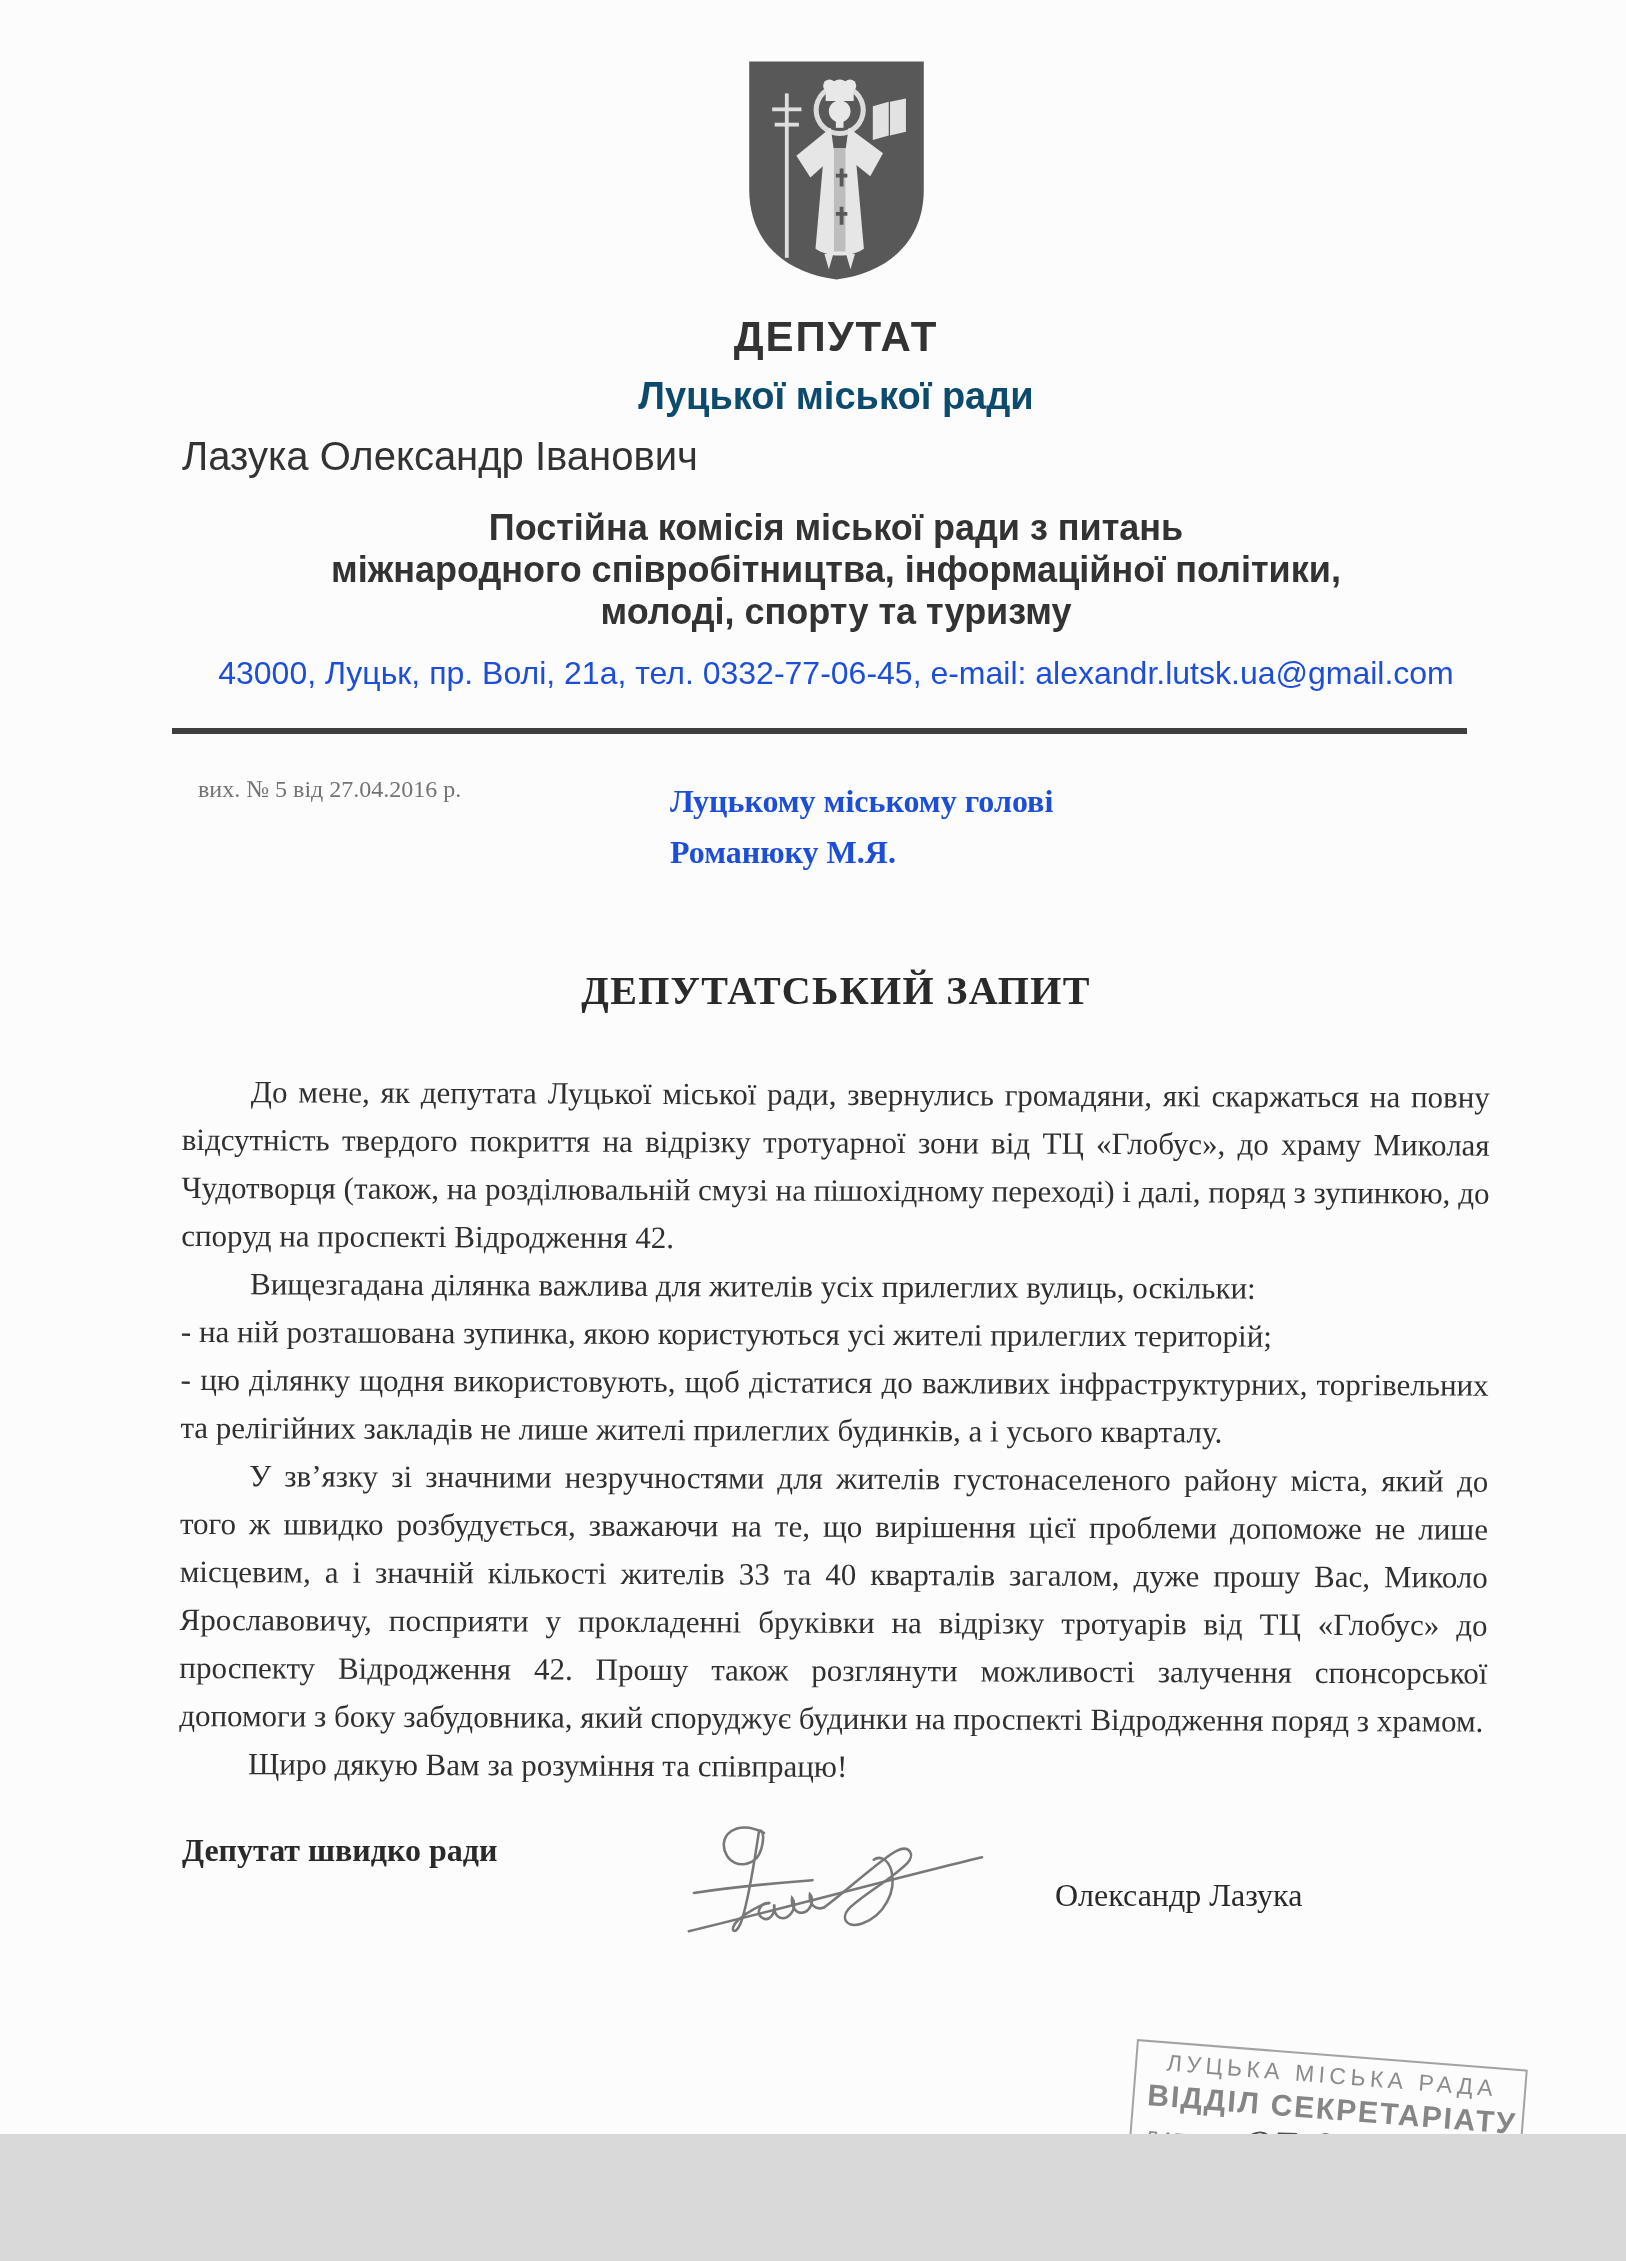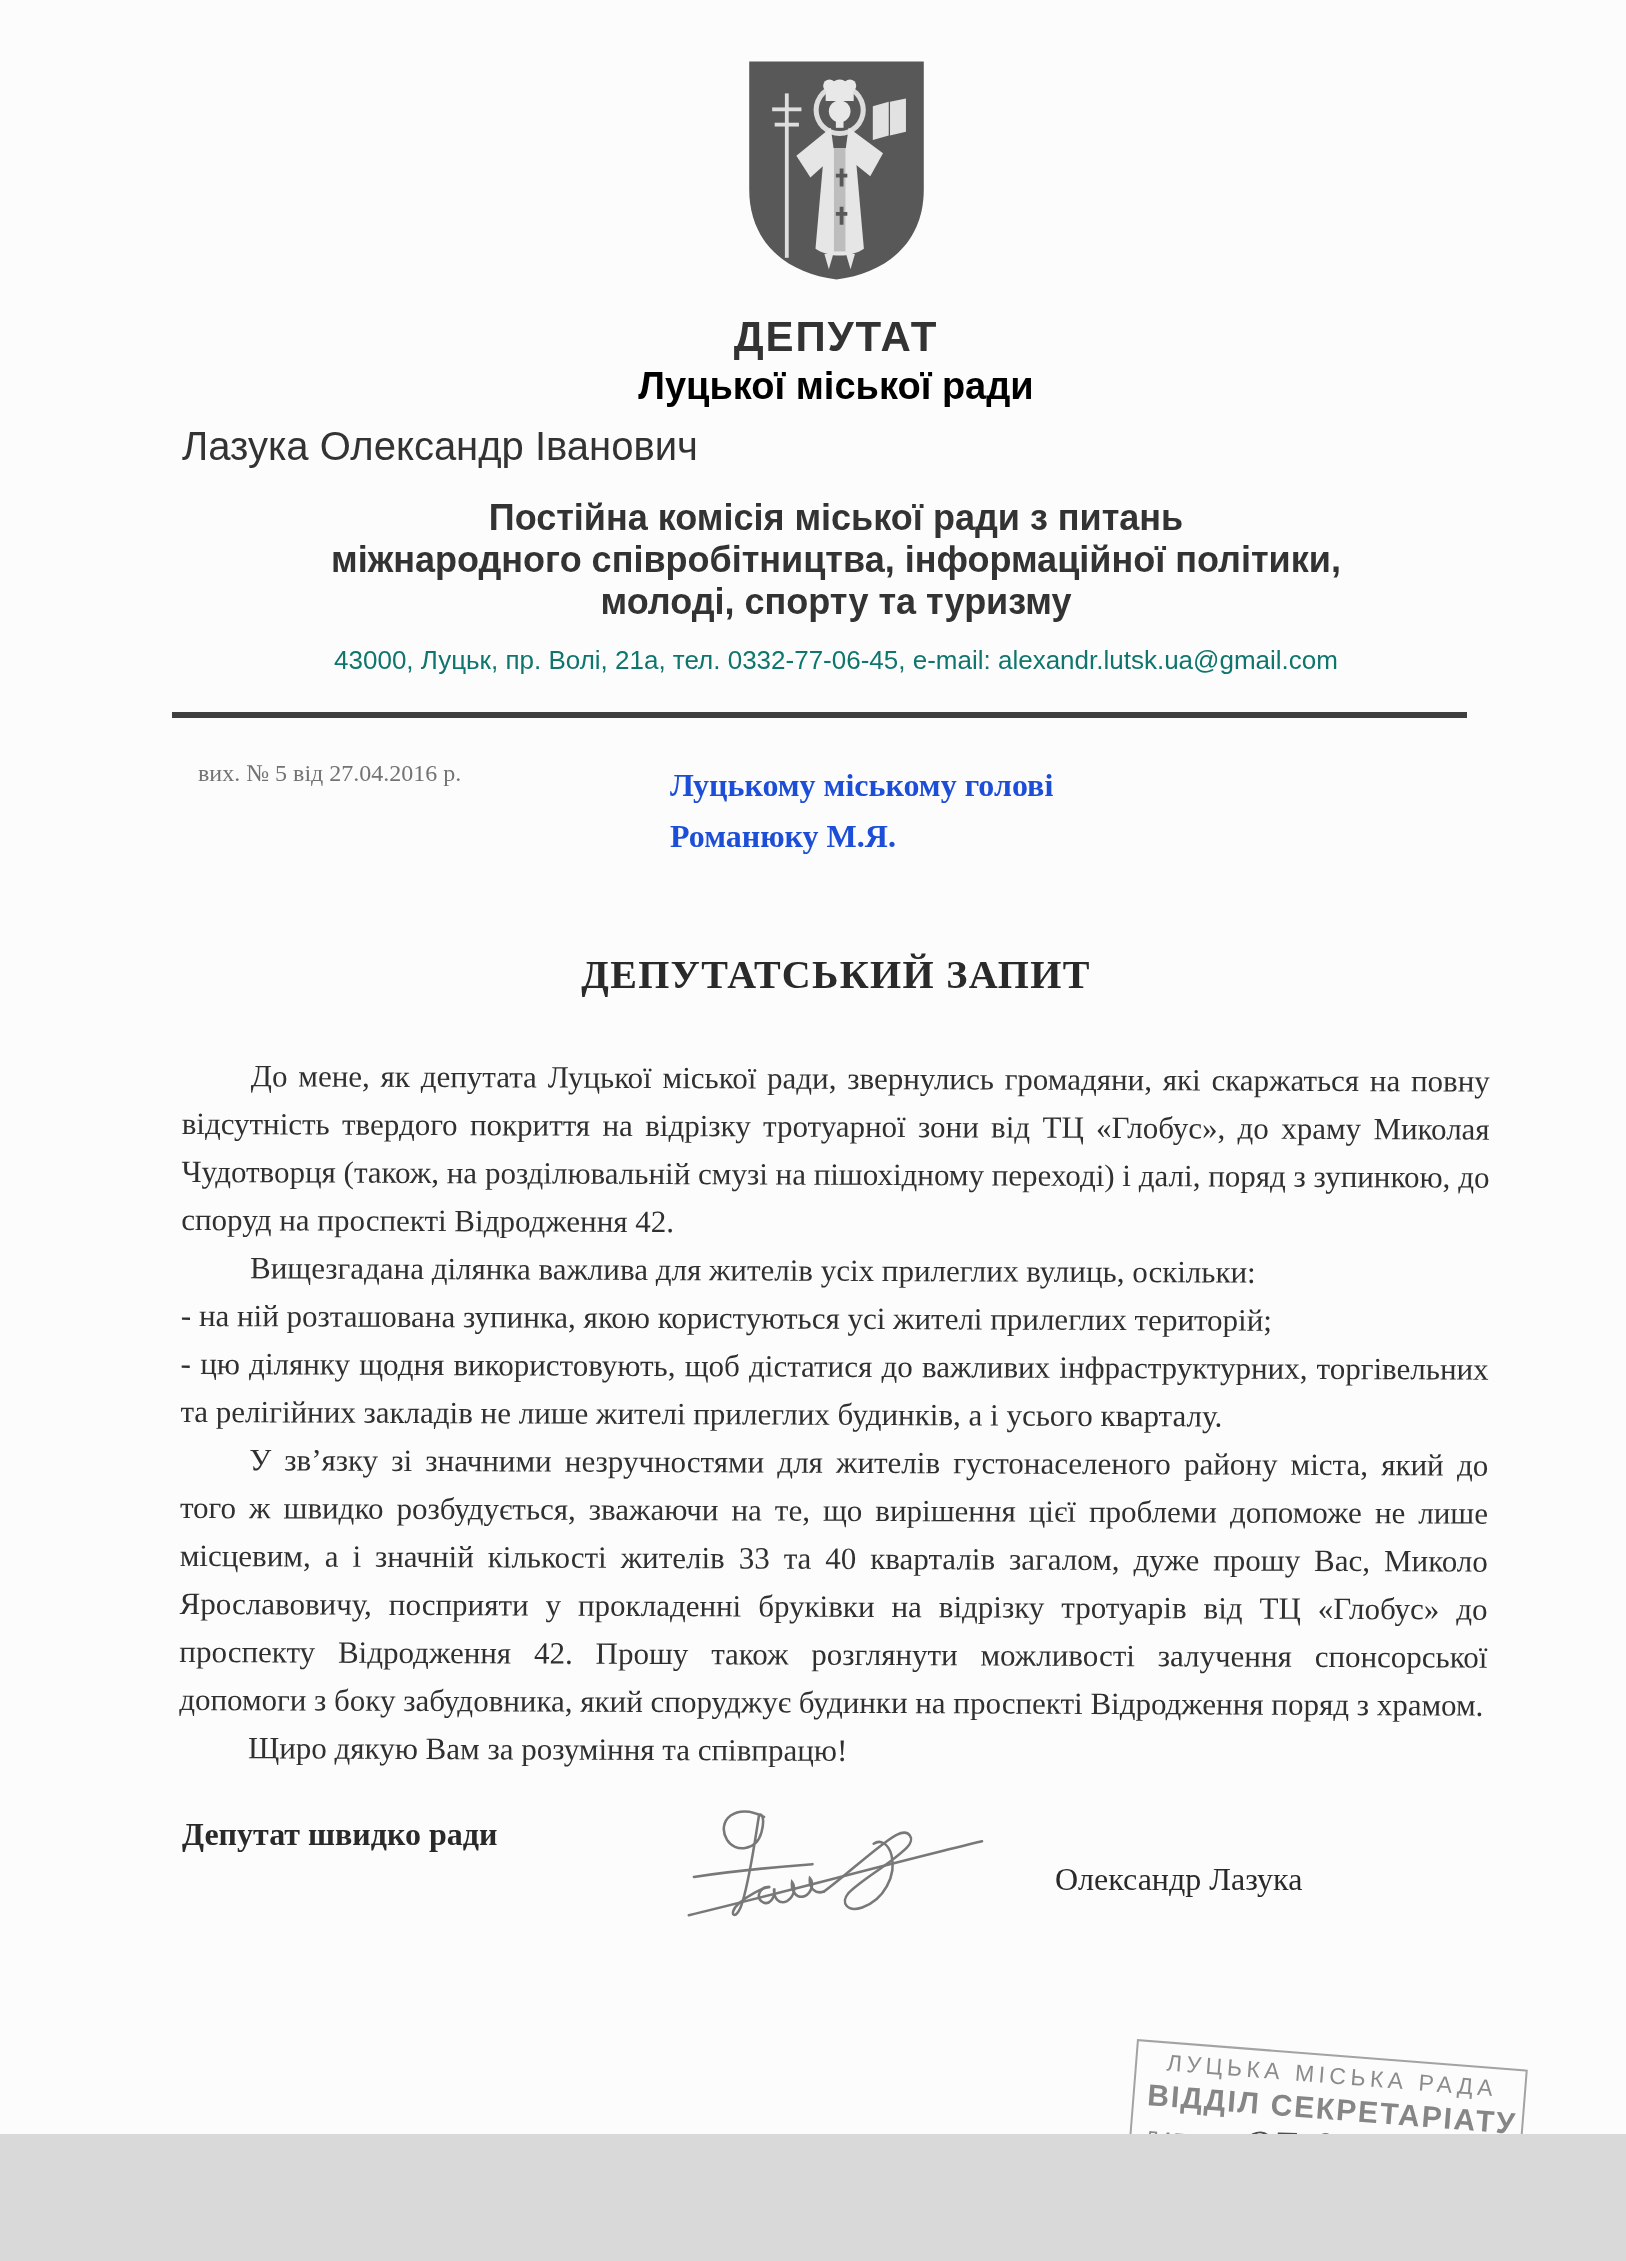--- a/index.html
+++ b/index.html
@@ -11,38 +11,38 @@
   .content { padding:0 137px 0 182px; }
 
   
   .coat-wrap { width:185px; margin:59px auto 0; }
   .lh-title {
     margin-top:29px; text-align:center;
     font-family:"Liberation Sans", sans-serif; font-weight:bold;
     font-size:42px; letter-spacing:1.9px; color:#333;
   }
   .lh-subtitle {
-    margin-top:4px; text-align:center;
+    margin-top:14px; text-align:center;
     font-family:"Liberation Sans", sans-serif; font-weight:bold;
-    font-size:38px; color:#000000;
+    font-size:38px; color:#0c4a6e;
   }
   .lh-name {
     margin-top:16px; 
     font-family:"Liberation Sans", sans-serif; font-weight:normal;
     font-size:40px; color:#333;
   }
   .lh-commission {
     margin-top:28px; text-align:center;
     font-family:"Liberation Sans", sans-serif; font-weight:bold;
     font-size:36px; line-height:42px; color:#333;
   }
   .lh-contact {
     margin-top:22px; text-align:center;
     font-family:"Liberation Sans", sans-serif; font-weight:normal;
-    font-size:26px; color:#0f766e;
+    font-size:32px; color:#1d4ed8;
   }
   .lh-rule {
     margin:36px 0 0 -9.6px; width:1295px; height:6.4px;
     background:#3f3f3f; border:none;
   }
 
   
   .ref-row { position:relative; margin-top:42px; height:140px; }
   .ref-out { position:absolute; left:16px; top:0; font-size:24px; color:#737373; }
   .addressee { position:absolute; left:488px; top:0; font-weight:bold; font-size:32px; line-height:51px; color:#1d4ed8; }

